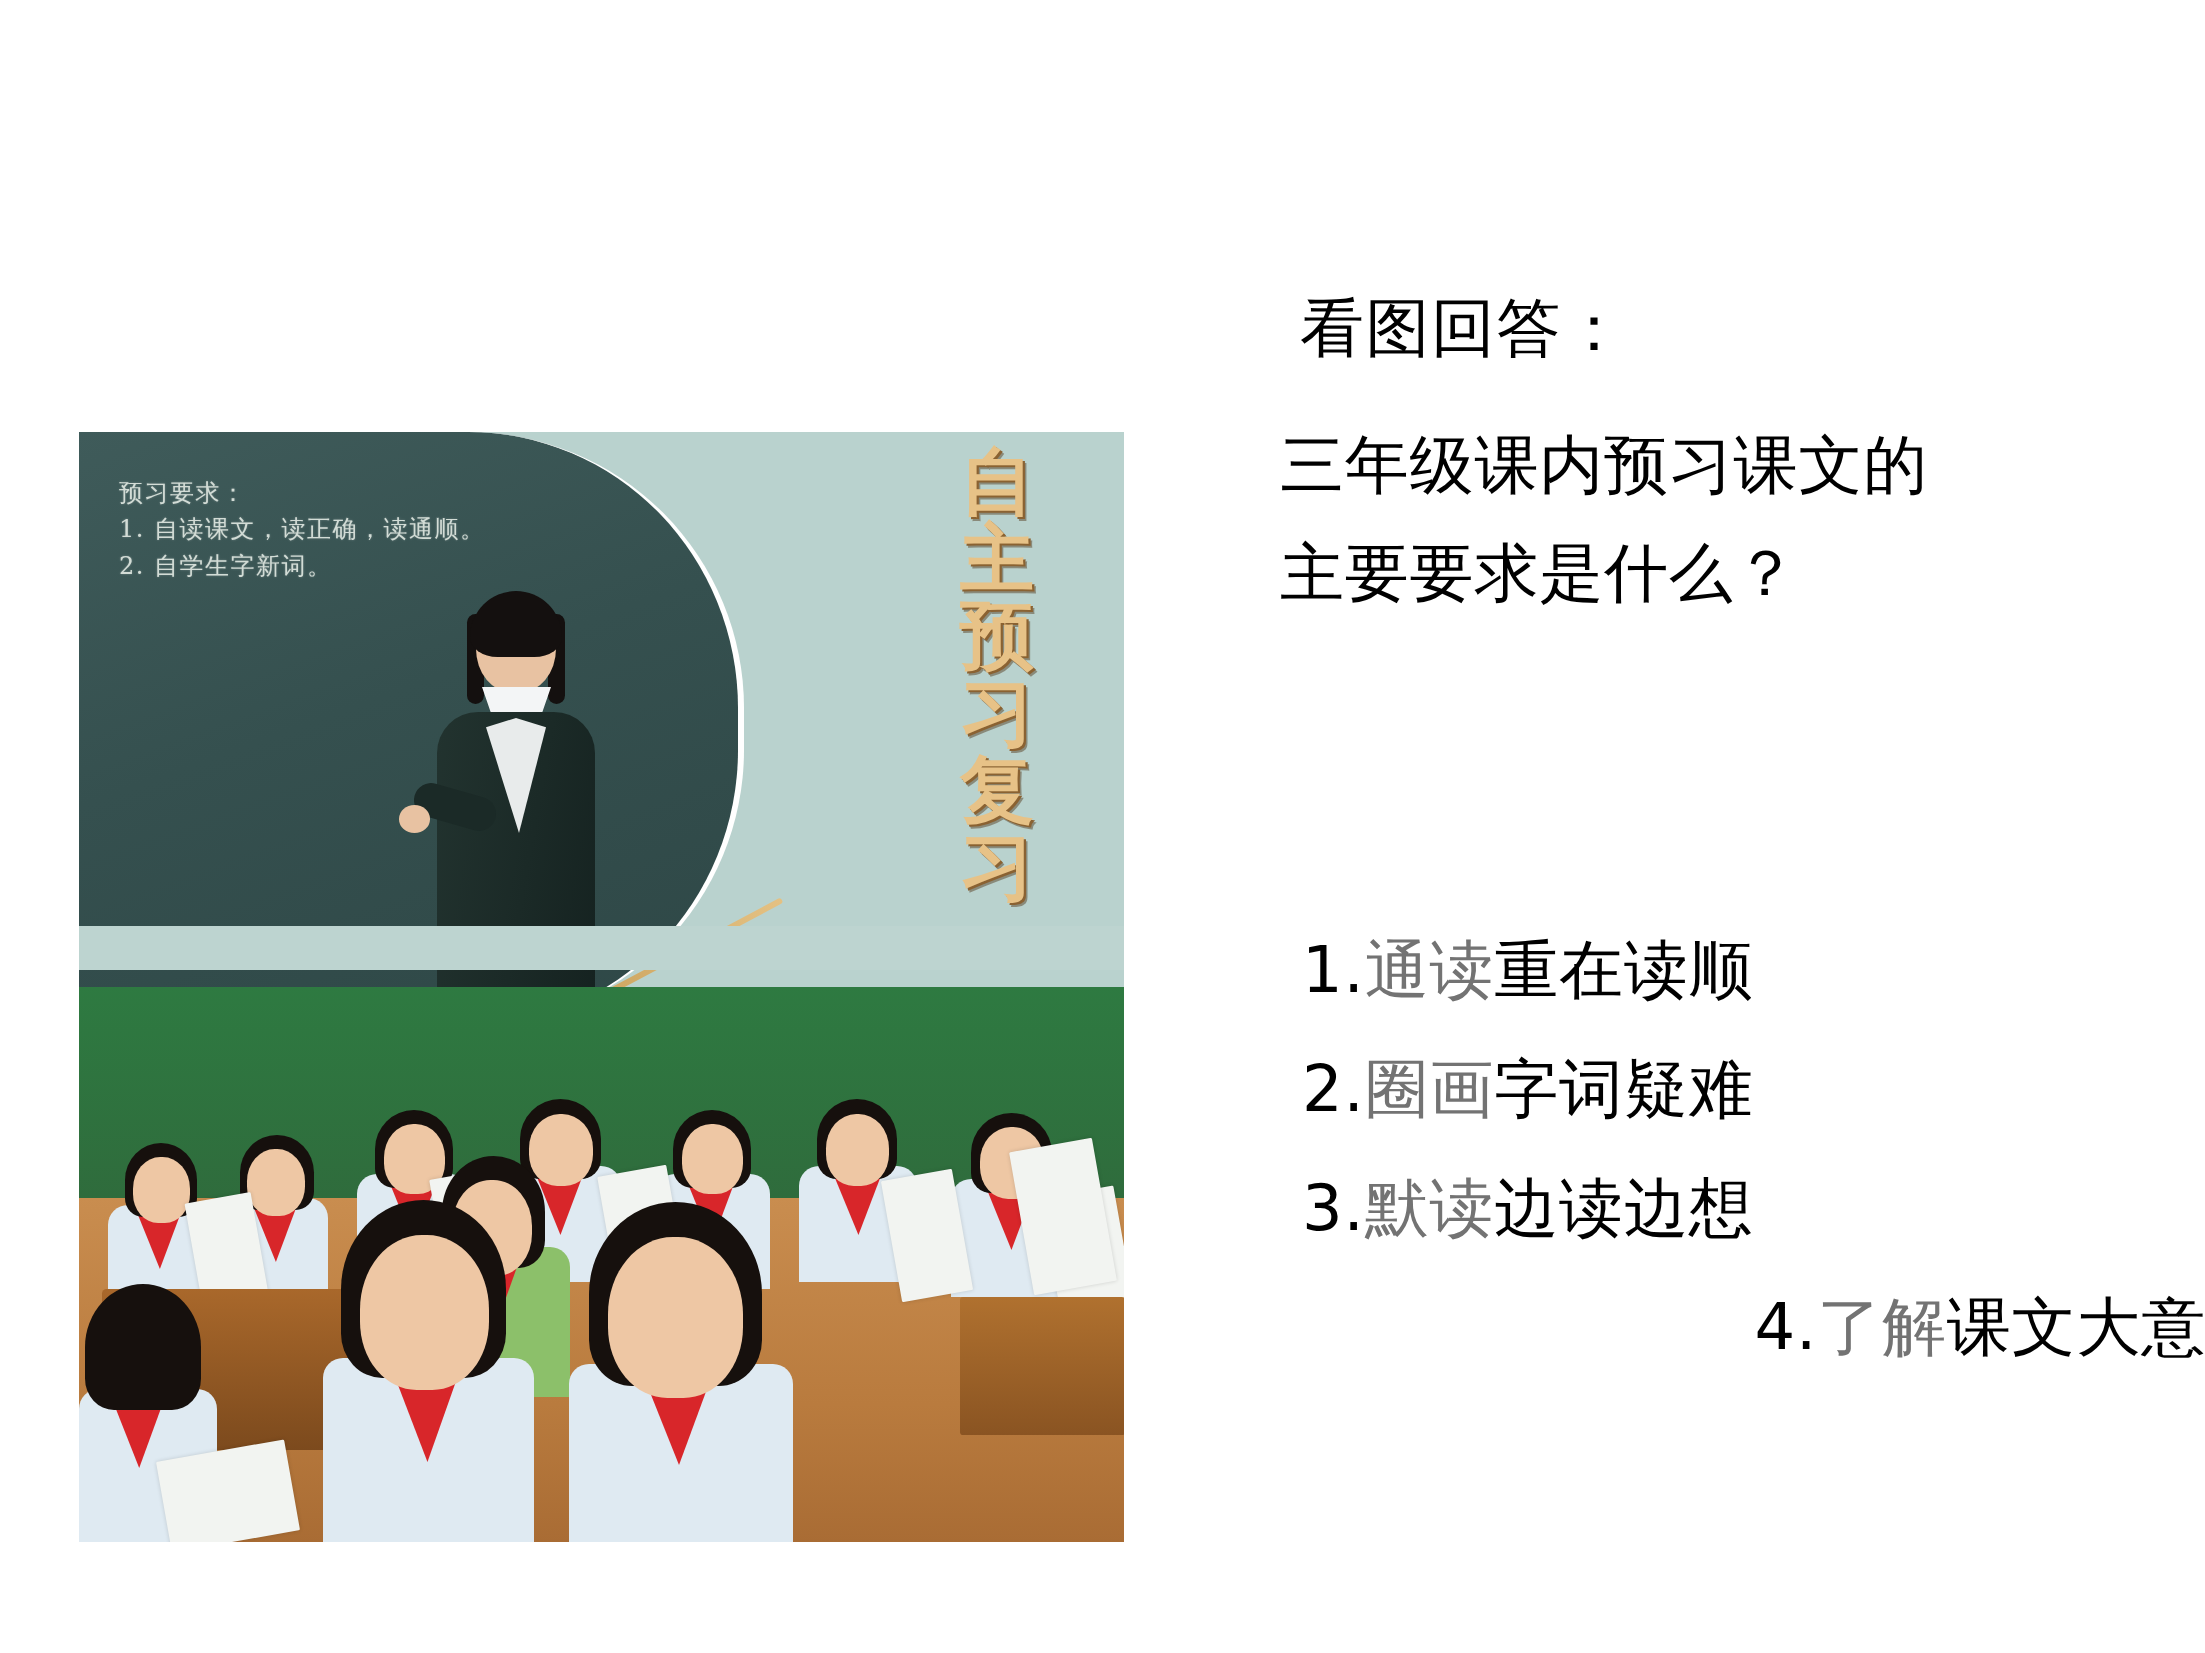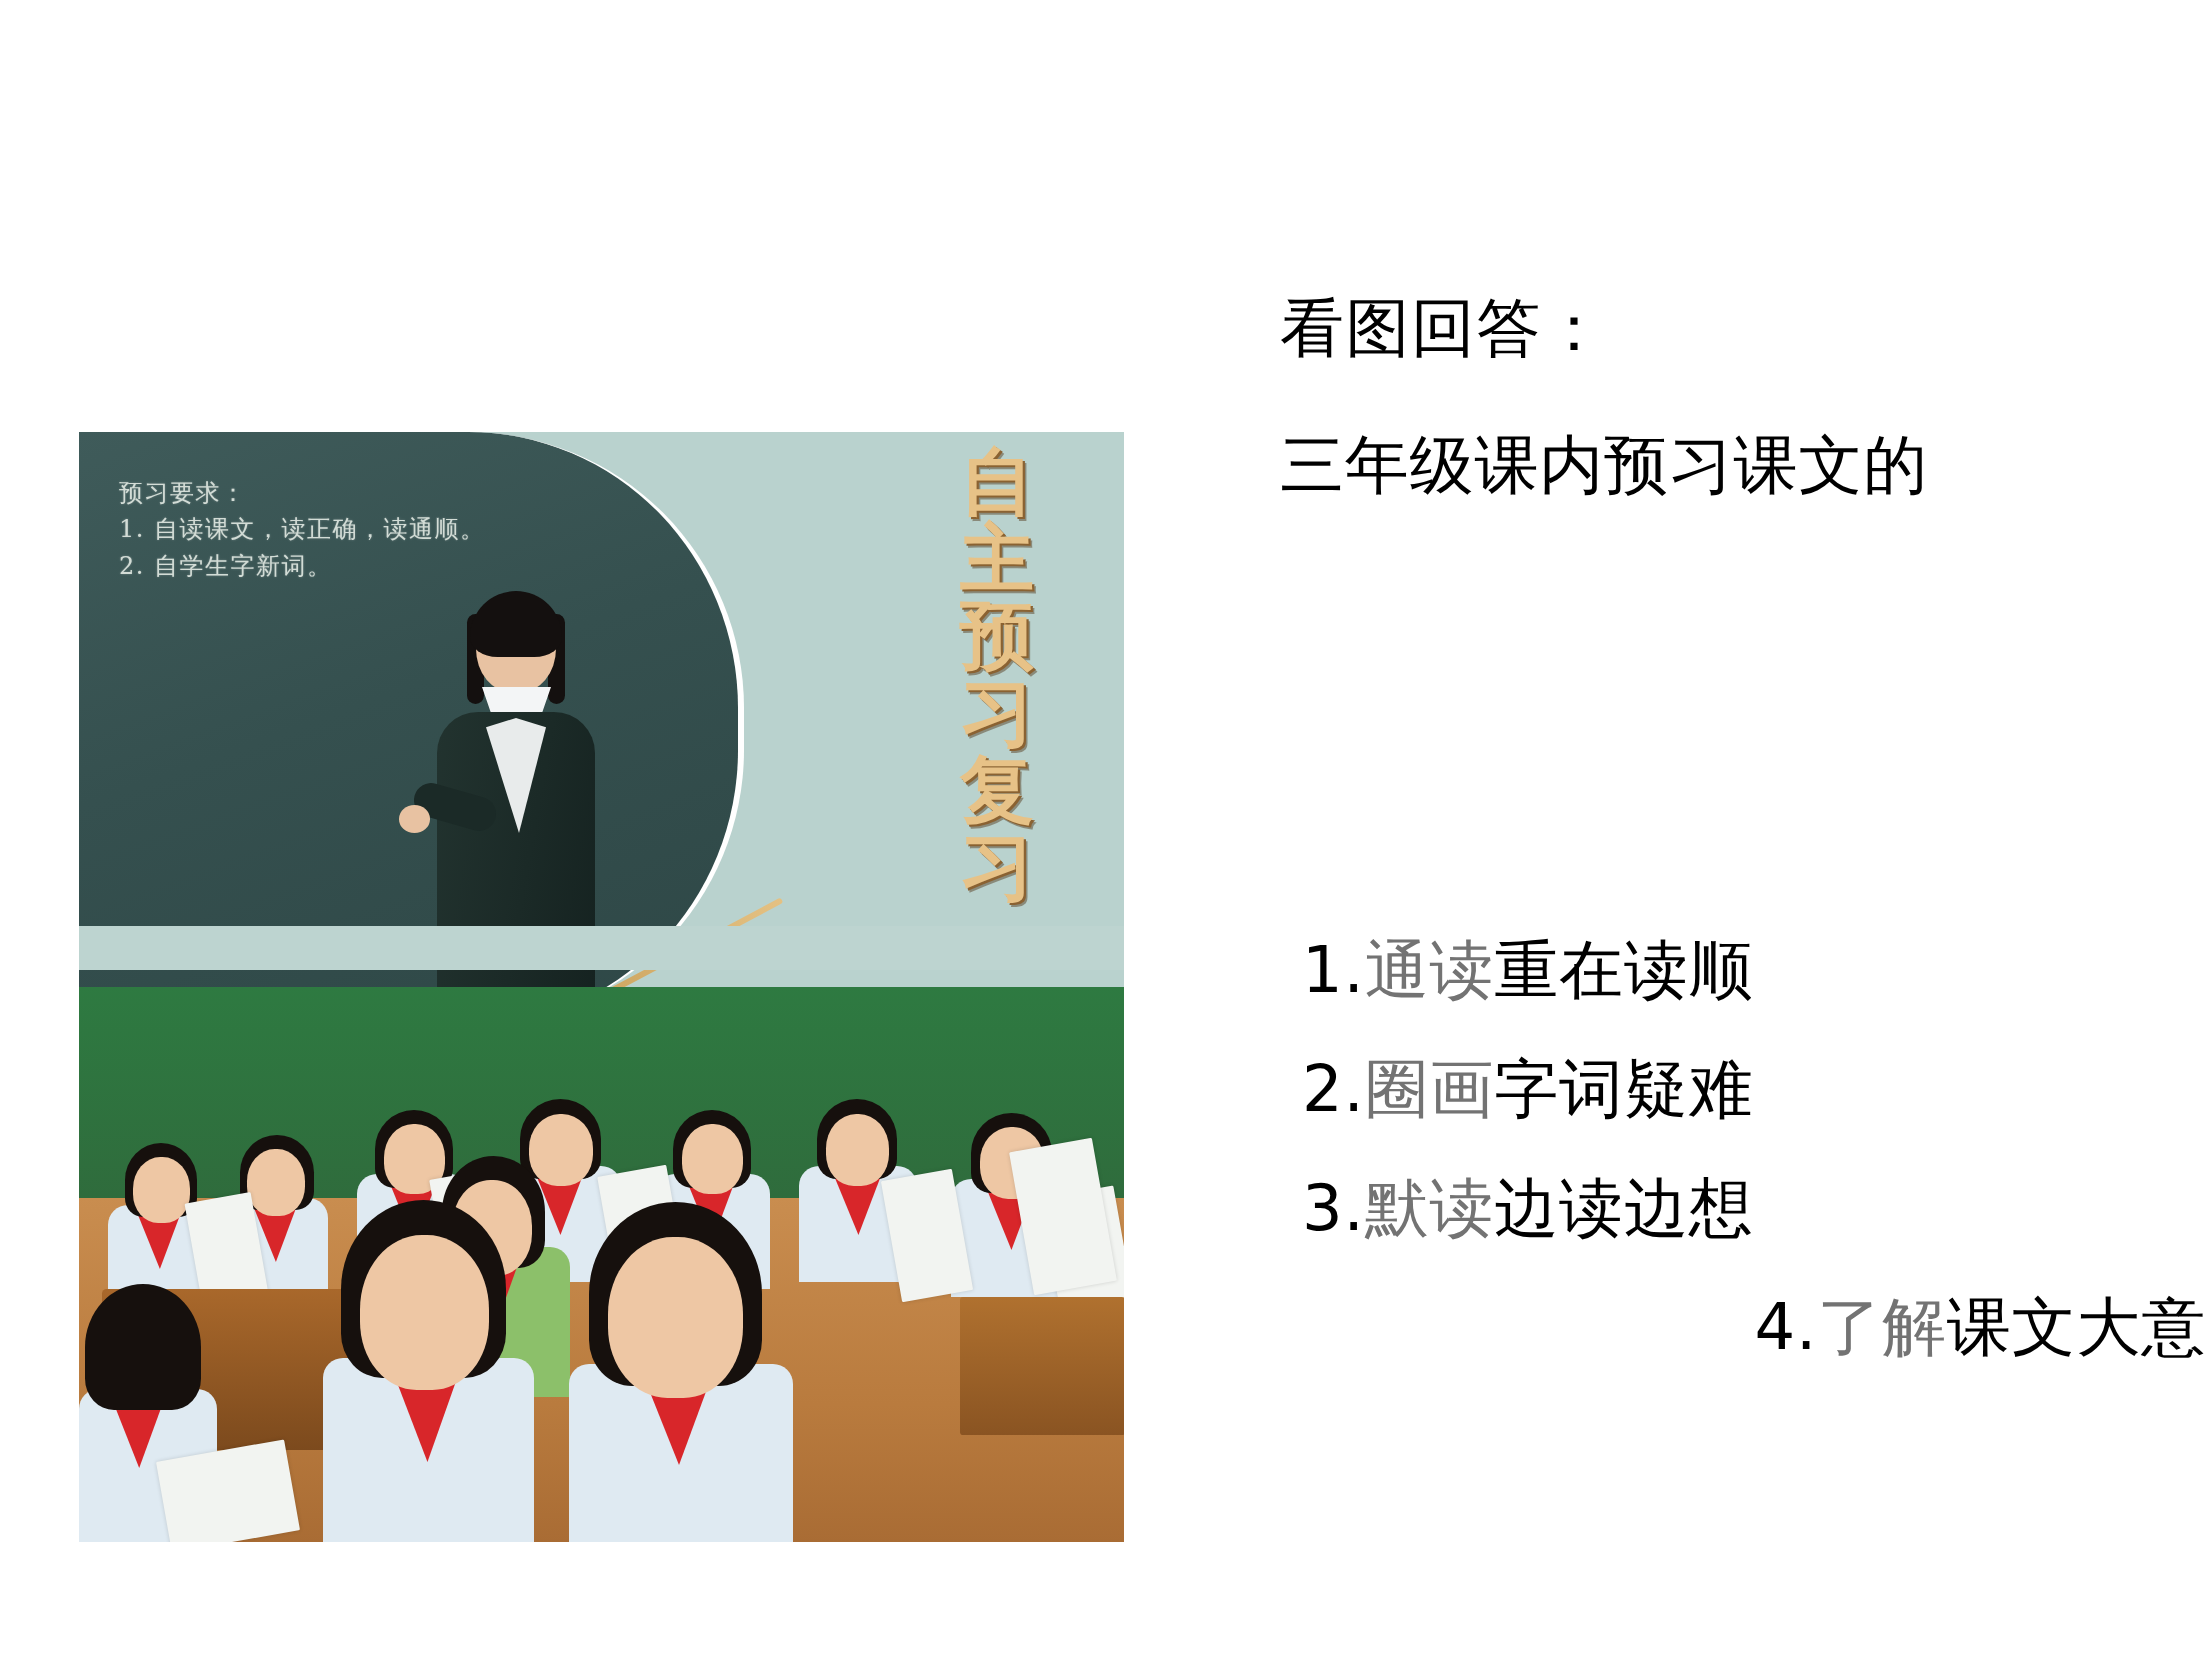--- a/index.html
+++ b/index.html
@@ -306,20 +306,21 @@
     left: 1280px;
     top: 291px;
     width: 904px;
   }
   .prompt {
     font-size: 64px;
     color: #000000;
     line-height: 1.18;
     letter-spacing: 1.5px;
     white-space: nowrap;
+    margin-left: 20px;
   }
   .question {
     margin-top: 57px;
     font-size: 64px;
     color: #000000;
     line-height: 1.30;
     letter-spacing: 0.8px;
   }
   .question .q-line { display: block; white-space: nowrap; margin-top: 25px; }
 
@@ -468,20 +469,21 @@
     <div class="s-paper" style="left:84px;bottom:0px;width:130px;height:92px;"></div>
     <div class="s-paper" style="left:942px;bottom:253px;width:84px;height:145px;"></div>
   </div>
 </div>
 
 <div id="question-column">
   <div class="prompt">看图回答：</div>
 
   <div class="question">
     <span class="q-line">三年级课内预习课文的</span>
+    <span class="q-line">主要要求是什么？</span>
   </div>
 </div>
 
 <div id="answer-list">
   <div class="answer-item">
     <span class="answer-num">1.</span><span class="answer-key">通读</span><span class="answer-rest">重在读顺</span>
   </div>
   <div class="answer-item">
     <span class="answer-num">2.</span><span class="answer-key">圈画</span><span class="answer-rest">字词疑难</span>
   </div>

